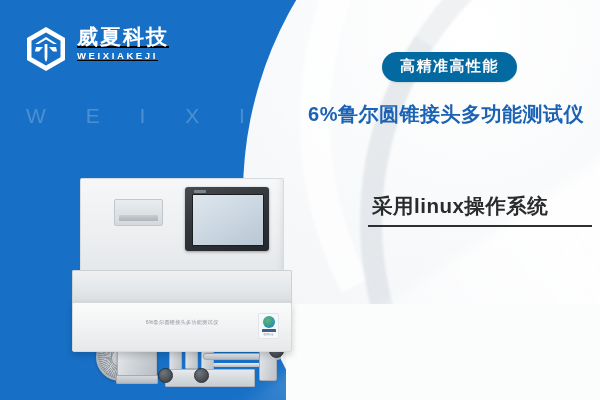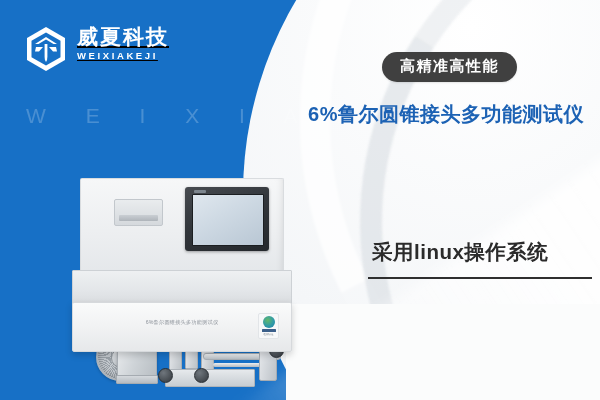--- a/index.html
+++ b/index.html
@@ -61,38 +61,38 @@
   
   .watermark{
     position:absolute;left:26px;top:104px;
     font-size:21px;font-weight:normal;letter-spacing:17px;
     color:rgba(255,255,255,.22);white-space:nowrap;
   }
 
   
   .badge{
     position:absolute;left:382px;top:52px;
-    background:#404040;color:#fff;
+    background:#0369a1;color:#fff;
     font-size:15px;font-weight:bold;letter-spacing:1.5px;
     padding:5px 18px 6px;border-radius:20px;white-space:nowrap;
     box-shadow:0 1px 2px rgba(0,0,0,.10);
   }
   .title{
     position:absolute;left:300px;top:101px;width:292px;
     text-align:center;
     font-size:20px;font-weight:bold;letter-spacing:.5px;
     color:#1c62b4;white-space:nowrap;
   }
 
   .features{position:absolute;left:368px;top:196px;width:224px;}
   .feat-row{position:relative;}
   .feat-text{
     font-size:20.5px;font-weight:bold;color:#2b2b2b;
     letter-spacing:.5px;line-height:1;
-    padding:0 0 14px 4px;white-space:nowrap;margin-top:46px;
+    padding:0 0 8px 4px;white-space:nowrap;
   }
   .feat-rule{height:2px;background:#2f2f2f;margin-bottom:13px;}
 
   
   .machine{position:absolute;left:72px;top:178px;width:222px;height:175px;}
   .m-back{
     position:absolute;left:8px;top:0;width:202px;height:96px;
     background:linear-gradient(180deg,#f6f7f8 0%,#eceef0 60%,#e4e7ea 100%);
     border:1px solid #d9dcdf;border-bottom:none;border-radius:2px 2px 0 0;
     box-shadow:inset -6px 0 10px -8px rgba(0,0,0,.18);

